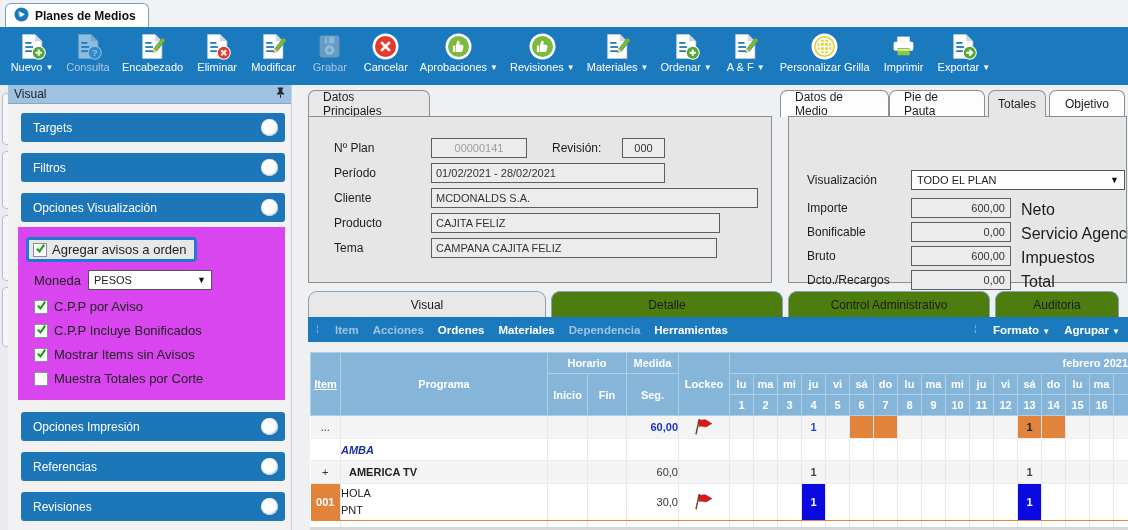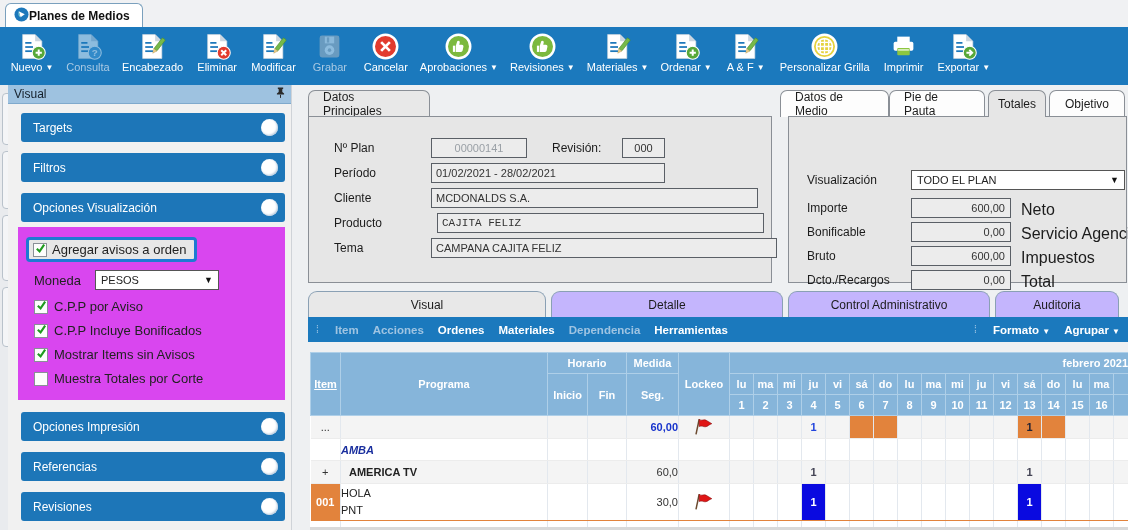--- a/index.html
+++ b/index.html
@@ -4,21 +4,21 @@
 <style>
   html,body{margin:0;padding:0;}
   body{
     width:1128px;height:530px;position:relative;overflow:hidden;
     font-family:"Liberation Sans",sans-serif;background:#f2f3f5;
     -webkit-font-smoothing:antialiased;
   }
   
   #tabstrip{position:absolute;left:0;top:0;width:1128px;height:27px;background:#f0f1f3;border-bottom:1px solid #d8dce0;}
   .doc-tab{position:absolute;left:5px;top:3px;height:24px;padding:0 12px 0 8px;background:#fff;
-    border:1px solid #7aa0bd;border-bottom:none;border-radius:6px 6px 0 0;display:flex;align-items:center;}
+    border:1px solid #7aa0bd;border-bottom:none;border-radius:6px 6px 0 0;display:flex;align-items:center;gap:6px;}
   .doc-tab .ttl{font-size:12px;font-weight:bold;color:#111;}
   
   #toolbar{position:absolute;left:0;top:27px;width:1128px;height:58px;background:#1b79bd;display:flex;align-items:flex-start;padding:3px 0 0 4px;box-sizing:border-box;}
   .tbtn{display:flex;flex-direction:column;align-items:center;justify-content:flex-start;gap:1px;padding:2px 6px;min-width:44px;cursor:pointer;}
   .tbtn .ticon{width:28px;height:28px;display:flex;align-items:center;justify-content:center;}
   .tbtn .tlabel{font-size:11px;color:#fff;white-space:nowrap;display:flex;align-items:center;gap:3px;}
   .tbtn .dd{font-size:8px;color:#fff;}
   .tbtn.disabled .tlabel{color:#a9c9e3;}
   .tbtn.disabled .ticon{opacity:.5;}
   
@@ -31,21 +31,21 @@
   #sb-sections{padding:9px 6px 0 13px;}
   .acc-bar{height:29px;background:#1d76b8;border-radius:3px;margin-bottom:11px;display:flex;align-items:center;justify-content:space-between;padding:0 7px 0 12px;cursor:pointer;}
   .acc-bar .acc-label{color:#fff;font-size:12px;}
   .acc-toggle{width:17px;height:17px;border-radius:50%;background:#fff;box-shadow:inset -1px -1px 2px #bcd;}
   #options-block{background:#d946ef;margin:-6px 0 12px -3px;padding:10px 4px 14px 8px;}
   .hl-row{display:inline-flex;align-items:center;gap:5px;border:3px solid #1e7ad2;border-radius:4px;padding:2px 8px 2px 4px;background:#e7e7e7;}
   .opt-row{display:flex;align-items:center;gap:6px;margin:9px 0 0 8px;}
   .cb{width:14px;height:14px;background:#fdfdfd;border:1px solid #8a9097;display:inline-flex;align-items:center;justify-content:center;box-sizing:border-box;cursor:pointer;}
   .cb svg{margin-top:-2px;}
   .opt-label{font-size:13px;color:#222;}
-  .moneda-row{display:flex;align-items:center;gap:14px;margin:8px 0 2px 8px;}
+  .moneda-row{display:flex;align-items:center;gap:7px;margin:8px 0 2px 8px;}
   .sel{background:#fff;border:1px solid #555;height:20px;display:flex;align-items:center;justify-content:space-between;padding:0 5px;cursor:pointer;box-sizing:border-box;}
   .sel .sel-val{font-size:11px;color:#222;}
   .sel .sel-arrow{font-size:9px;color:#111;}
   #moneda-select{width:124px;}
   
   #main{position:absolute;left:292px;top:85px;width:836px;height:445px;background:#eef0f2;}
   .panel-tab{position:absolute;height:27px;background:#e8e8e8;border:1px solid #8a8f96;border-bottom:none;border-radius:7px 7px 0 0;display:flex;align-items:center;justify-content:center;font-size:12px;color:#1c1c1c;padding:0 14px;box-sizing:border-box;cursor:pointer;}
   .panel-body{position:absolute;background:#e6e6e6;border:1px solid #8a8f96;box-sizing:border-box;}
   
   #dp-body{left:16px;top:31px;width:464px;height:167px;}
@@ -56,21 +56,21 @@
   
   #tp-tabs .panel-tab{background:#fdfdfd;}
   #tp-tabs .panel-tab.active{background:#e6e6e6;z-index:3;}
   #tp-body{left:496px;top:31px;width:339px;height:167px;}
   .rp-label{position:absolute;left:18px;font-size:12px;color:#1c1c1c;}
   .rp-fld{position:absolute;left:122px;width:100px;background:#ececec;border:1px solid #5a5f66;height:20px;font-size:11px;color:#333;display:flex;align-items:center;justify-content:flex-end;padding:0 5px;box-sizing:border-box;}
   .rp-suffix{position:absolute;left:232px;font-size:16px;color:#1c1c1c;white-space:nowrap;}
   #vis-select{position:absolute;left:122px;top:53px;width:214px;}
   
   #ws-tabs{position:absolute;left:16px;top:206px;height:26px;display:flex;gap:5px;}
-  .ws-tab{height:26px;border:1px solid #8aa0b4;border-bottom:none;border-radius:9px 9px 0 0;background:#c4b5fd;display:flex;align-items:center;justify-content:center;font-size:12px;color:#1c1c1c;box-sizing:border-box;cursor:pointer;}
+  .ws-tab{height:26px;border:1px solid #8aa0b4;border-bottom:none;border-radius:9px 9px 0 0;background:#4d7c0f;display:flex;align-items:center;justify-content:center;font-size:12px;color:#1c1c1c;box-sizing:border-box;cursor:pointer;}
   .ws-tab.active{background:#e8e8e8;}
   
   #ws-menu{position:absolute;left:16px;top:232px;width:820px;height:25px;background:#1b79bd;display:flex;align-items:center;padding:0 8px;box-sizing:border-box;gap:14px;}
   .grip{color:#9cc4e4;font-size:10px;letter-spacing:-1px;line-height:9px;width:5px;white-space:pre;}
   .mi{font-size:11.5px;font-weight:bold;color:#fff;cursor:pointer;white-space:nowrap;}
   .mi.dim{color:#9fc4e2;cursor:default;}
   #ws-menu .spacer{flex:1;}
   .mi .dd{font-size:8px;}
   
   #grid-wrap{position:absolute;left:18px;top:267px;width:818px;height:178px;background:#fff;overflow:hidden;}
@@ -431,25 +431,25 @@
       </div>
     <span class="fld-label" style="left:25px;top:49px;">Período</span>
     <div class="fld" style="left:122px;top:46px;width:234px;">
         <span>01/02/2021 - 28/02/2021</span>
       </div>
     <span class="fld-label" style="left:25px;top:74px;">Cliente</span>
     <div class="fld" style="left:122px;top:71px;width:327px;">
         <span>MCDONALDS S.A.</span>
       </div>
     <span class="fld-label" style="left:25px;top:99px;">Producto</span>
-    <div class="fld" style="left:128px;top:96px;width:327px;font-family:Liberation Mono, monospace;">
+    <div class="fld" style="left:122px;top:96px;width:289px;">
         <span>CAJITA FELIZ</span>
       </div>
     <span class="fld-label" style="left:25px;top:124px;">Tema</span>
-    <div class="fld" style="left:122px;top:121px;width:346px;">
+    <div class="fld" style="left:122px;top:121px;width:286px;">
         <span>CAMPANA CAJITA FELIZ</span>
       </div>
   </div>
 
   <div id="tp-tabs">
       <div class="panel-tab" style="left: 488px; top: 5px; width: 109px;">
         <span>Datos de Medio</span>
       </div>
       <div class="panel-tab" style="left: 597px; top: 5px; width: 96px;">
         <span>Pie de Pauta</span>

